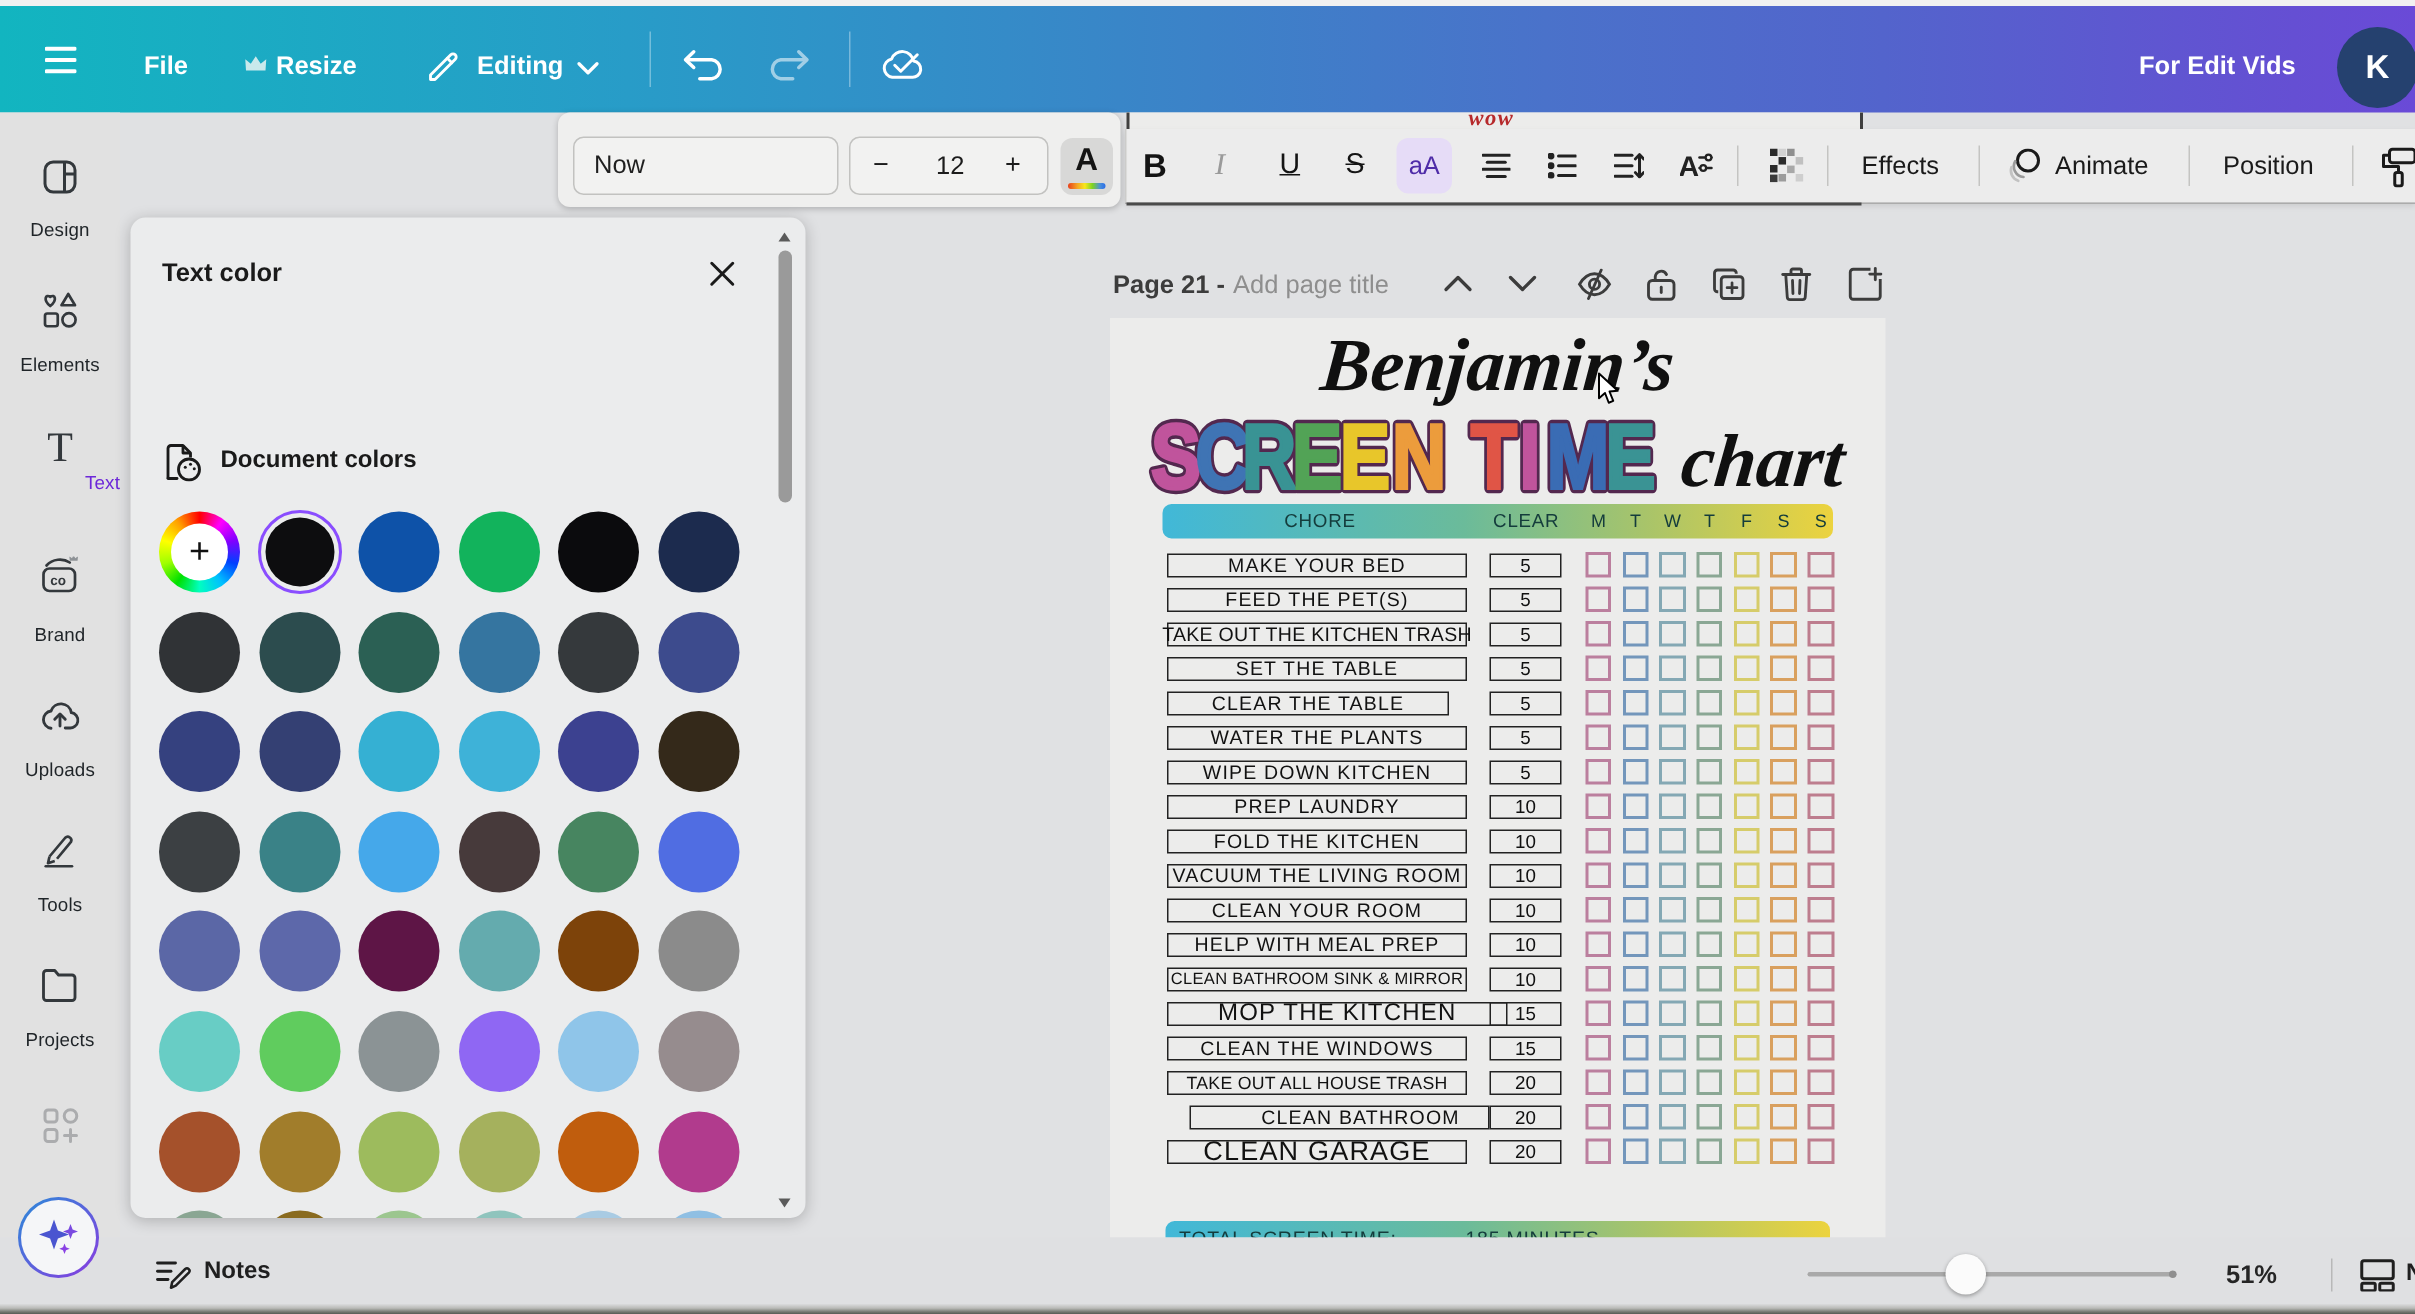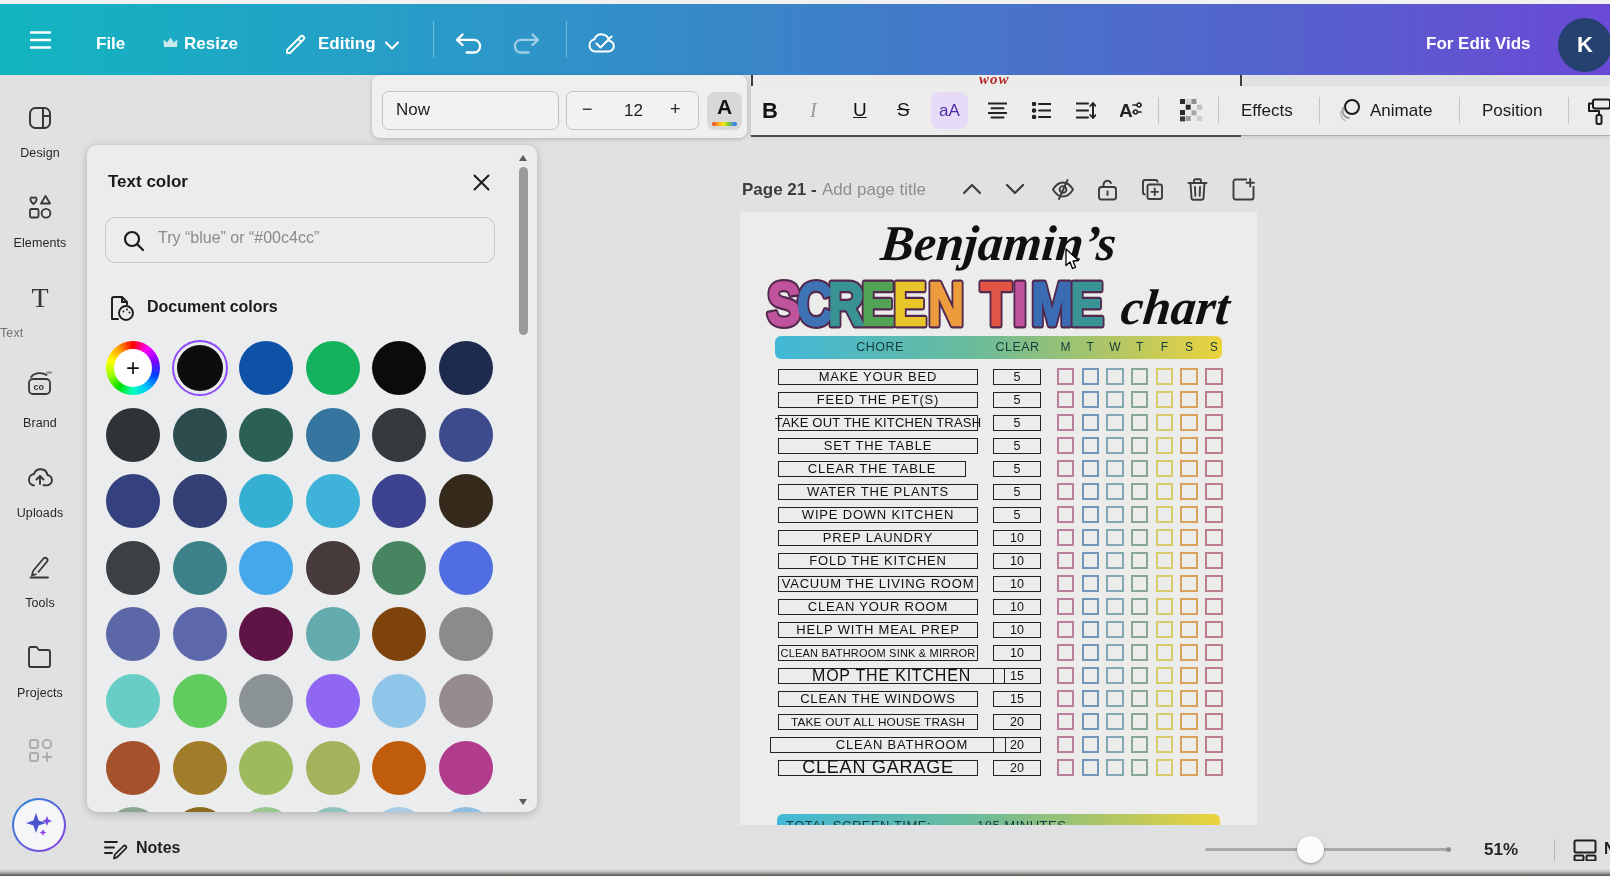--- a/index.html
+++ b/index.html
@@ -187,21 +187,21 @@
     <svg class="abs" style="left:27px;top:194px;" width="26" height="26" viewBox="0 0 26 26">
       <path d="M6.5 10 C1.5 6 3.4 1.8 6.5 3.9 C9.6 1.8 11.5 6 6.5 10 Z" stroke="#33383c" stroke-width="1.8" fill="none" stroke-linejoin="round"></path>
       <path d="M18.5 2 L23 9.5 L14 9.5 Z" stroke="#33383c" stroke-width="1.8" fill="none" stroke-linejoin="round"></path>
       <rect x="3" y="15" width="8.5" height="8.5" rx="1.5" stroke="#33383c" stroke-width="1.8" fill="none"></rect>
       <circle cx="19" cy="19.2" r="4.4" stroke="#33383c" stroke-width="1.8" fill="none"></circle>
     </svg>
     <div class="abs" style="left:0;top:236px;width:80px;text-align:center;font-size:12.5px;color:#1f2428;letter-spacing:.1px;">Elements</div>
     <svg class="abs" style="left:27px;top:284px;" width="26" height="26" viewBox="0 0 26 26">
       <text x="13" y="23" text-anchor="middle" font-size="28" fill="#33383c" font-family="Liberation Serif">T</text>
     </svg>
-    <div class="abs" style="left:0;top:326px;width:80px;text-align:left;font-size:12.5px;color:#737373;letter-spacing:.1px;">Text</div>
+    <div class="abs" style="left:0;top:315px;width:80px;text-align:right;font-size:12.5px;color:#6d28d9;letter-spacing:.1px;">Text</div>
     <svg class="abs" style="left:27px;top:371px;" width="26" height="26" viewBox="0 0 26 26">
       <rect x="2" y="8" width="21" height="15" rx="4" stroke="#33383c" stroke-width="1.8" fill="none"></rect>
       <path d="M4 6 C8 1.5 15 1 19.5 4" stroke="#33383c" stroke-width="1.8" fill="none" stroke-linecap="round"></path>
       <text x="6.5" y="19" font-size="9" font-weight="bold" fill="#33383c" font-family="Liberation Sans">co</text>
       <path d="M19 0 L20.2 2.2 L22 0.8 L21.7 3.8 L16.5 3.8 L16.2 0.8 L18 2.2 Z" fill="#8e9296" transform="translate(3,-1)"></path>
     </svg>
     <div class="abs" style="left:0;top:416px;width:80px;text-align:center;font-size:12.5px;color:#1f2428;letter-spacing:.1px;">Brand</div>
     <svg class="abs" style="left:27px;top:464px;" width="26" height="26" viewBox="0 0 26 26">
       <path d="M7 21.5 A 5.8 5.8 0 0 1 7 10 A 7 7 0 0 1 20.5 11 A 5.2 5.2 0 0 1 19 21.3 L16.5 21.3" stroke="#33383c" stroke-width="1.9" fill="none" stroke-linecap="round"></path>
       <path d="M9.5 15.5 L13 12 L16.5 15.5" stroke="#33383c" stroke-width="1.9" fill="none" stroke-linecap="round" stroke-linejoin="round"></path>
@@ -453,21 +453,21 @@
     <div class="abs" style="left:465.05px;top:477.5px;width:17.5px;height:17.5px;border:2.2px solid #bd7d8e;"></div>
     <div class="abs" style="left:38px;top:501.5px;width:200px;height:16px;border:1.6px solid #222;display:flex;align-items:center;justify-content:center;font-size:11.8px;color:#111;letter-spacing:0.2px;white-space:nowrap;">TAKE OUT ALL HOUSE TRASH</div>
     <div class="abs" style="left:253px;top:501.5px;width:48px;height:16px;border:1.6px solid #222;display:flex;align-items:center;justify-content:center;font-size:12.5px;color:#111;">20</div>
     <div class="abs" style="left:316.85px;top:500.5px;width:17.5px;height:17.5px;border:2.2px solid #bb7f9e;"></div>
     <div class="abs" style="left:341.55px;top:500.5px;width:17.5px;height:17.5px;border:2.2px solid #7396bb;"></div>
     <div class="abs" style="left:366.25px;top:500.5px;width:17.5px;height:17.5px;border:2.2px solid #84a8b4;"></div>
     <div class="abs" style="left:390.95000000000005px;top:500.5px;width:17.5px;height:17.5px;border:2.2px solid #8aa794;"></div>
     <div class="abs" style="left:415.65000000000003px;top:500.5px;width:17.5px;height:17.5px;border:2.2px solid #d6cc6a;"></div>
     <div class="abs" style="left:440.35px;top:500.5px;width:17.5px;height:17.5px;border:2.2px solid #d9a05e;"></div>
     <div class="abs" style="left:465.05px;top:500.5px;width:17.5px;height:17.5px;border:2.2px solid #bd7d8e;"></div>
-    <div class="abs" style="left:30px;top:524.5px;width:236px;height:16px;border:1.6px solid #222;display:flex;align-items:center;justify-content:center;font-size:13px;color:#111;letter-spacing:0.8px;white-space:nowrap;padding-left:28px;">CLEAN BATHROOM</div>
+    <div class="abs" style="left:53px;top:524.5px;width:200px;height:16px;border:1.6px solid #222;display:flex;align-items:center;justify-content:center;font-size:13px;color:#111;letter-spacing:0.8px;white-space:nowrap;padding-left:28px;">CLEAN BATHROOM</div>
     <div class="abs" style="left:253px;top:524.5px;width:48px;height:16px;border:1.6px solid #222;display:flex;align-items:center;justify-content:center;font-size:12.5px;color:#111;">20</div>
     <div class="abs" style="left:316.85px;top:523.5px;width:17.5px;height:17.5px;border:2.2px solid #bb7f9e;"></div>
     <div class="abs" style="left:341.55px;top:523.5px;width:17.5px;height:17.5px;border:2.2px solid #7396bb;"></div>
     <div class="abs" style="left:366.25px;top:523.5px;width:17.5px;height:17.5px;border:2.2px solid #84a8b4;"></div>
     <div class="abs" style="left:390.95000000000005px;top:523.5px;width:17.5px;height:17.5px;border:2.2px solid #8aa794;"></div>
     <div class="abs" style="left:415.65000000000003px;top:523.5px;width:17.5px;height:17.5px;border:2.2px solid #d6cc6a;"></div>
     <div class="abs" style="left:440.35px;top:523.5px;width:17.5px;height:17.5px;border:2.2px solid #d9a05e;"></div>
     <div class="abs" style="left:465.05px;top:523.5px;width:17.5px;height:17.5px;border:2.2px solid #bd7d8e;"></div>
     <div class="abs" style="left:38px;top:547.5px;width:200px;height:16px;border:1.6px solid #222;display:flex;align-items:center;justify-content:center;font-size:18px;color:#111;letter-spacing:0.8px;white-space:nowrap;">CLEAN GARAGE</div>
     <div class="abs" style="left:253px;top:547.5px;width:48px;height:16px;border:1.6px solid #222;display:flex;align-items:center;justify-content:center;font-size:12.5px;color:#111;">20</div>
@@ -484,27 +484,20 @@
   </div>
 
 <div class="abs" id="panel" style="left:87px;top:145px;width:450px;height:667px;background:#ebeced;border-radius:10px;box-shadow:0 2px 10px rgba(0,0,0,.22);overflow:hidden;">
   <div class="abs" style="left:21px;top:27px;font-size:17px;font-weight:bold;color:#1a1a1a;">Text color</div>
   <svg class="abs" style="left:386px;top:29px;" width="17" height="17" viewBox="0 0 17 17">
     <g stroke="#1a1a1a" stroke-width="2" stroke-linecap="round">
       <line x1="1.5" y1="1.5" x2="15.5" y2="15.5"></line>
       <line x1="15.5" y1="1.5" x2="1.5" y2="15.5"></line>
     </g>
   </svg>
-  <div class="abs" style="left:18px;top:72px;width:390px;height:46px;border:1px solid #c6c6c4;border-radius:10px;">
-    <svg class="abs" style="left:17px;top:12px;" width="22" height="22" viewBox="0 0 22 22">
-      <circle cx="9" cy="9" r="7" stroke="#1a1a1a" stroke-width="2.2" fill="none"></circle>
-      <line x1="14.5" y1="14.5" x2="20" y2="20" stroke="#1a1a1a" stroke-width="2.2" stroke-linecap="round"></line>
-    </svg>
-    <div class="abs" style="left:52px;top:11px;font-size:16px;color:#8a8a8a;">Try “blue” or “#00c4cc”</div>
-  </div>
 
   <svg class="abs" style="left:23px;top:150px;" width="25" height="26" viewBox="0 0 25 26">
     <path d="M2 24 L2 4 A 2 2 0 0 1 4 2 L12 2 L17 7 L17 10" stroke="#1a1a1a" stroke-width="1.9" fill="none" stroke-linejoin="round"></path>
     <path d="M12 2 L12 7 L17 7" stroke="#1a1a1a" stroke-width="1.9" fill="none" stroke-linejoin="round"></path>
     <path d="M2 24 L8 24" stroke="#1a1a1a" stroke-width="1.9" stroke-linecap="round"></path>
     <circle cx="16" cy="18" r="7" stroke="#1a1a1a" stroke-width="1.9" fill="none"></circle>
     <circle cx="13.5" cy="16.5" r="1" fill="#1a1a1a"></circle>
     <circle cx="17" cy="14.5" r="1" fill="#1a1a1a"></circle>
     <circle cx="19.5" cy="17.5" r="1" fill="#1a1a1a"></circle>
   </svg>

